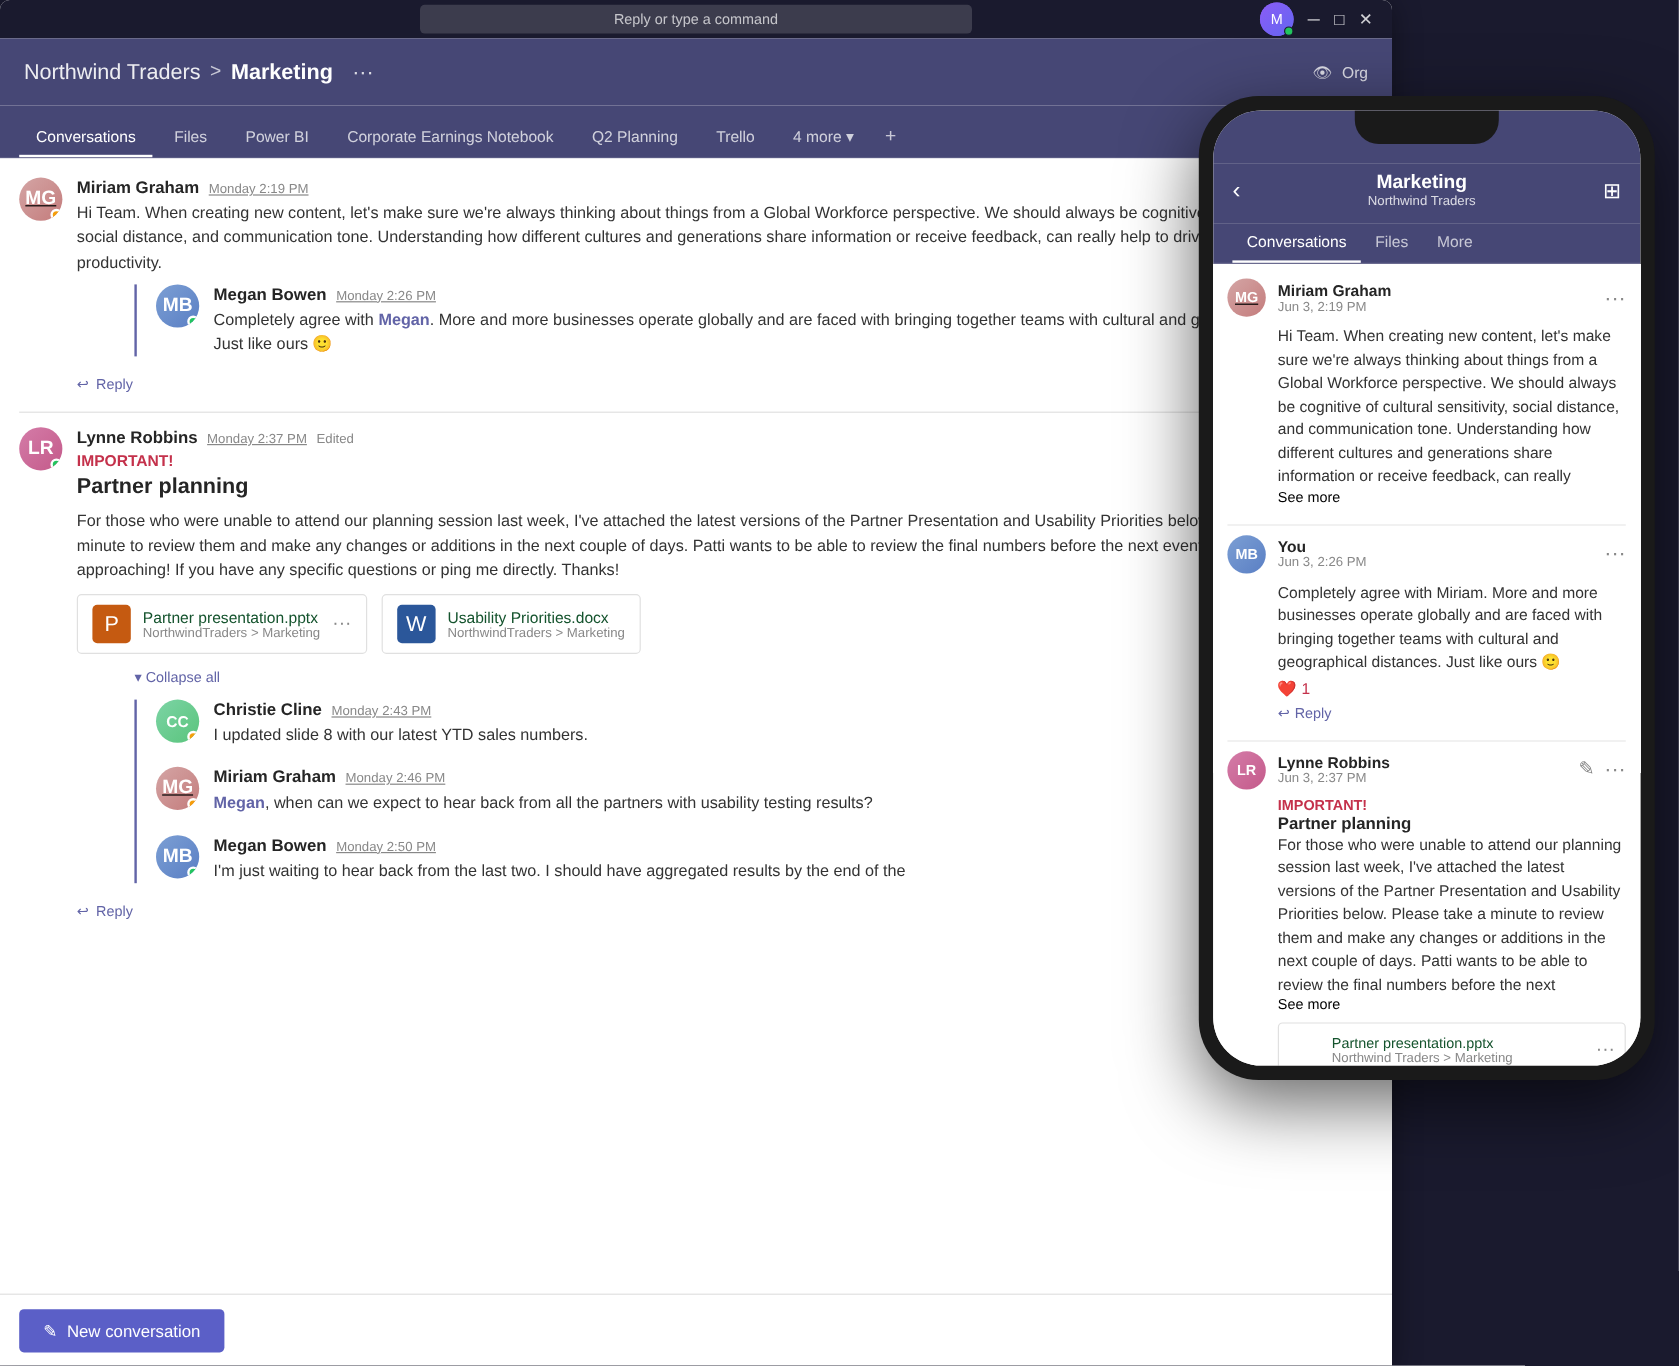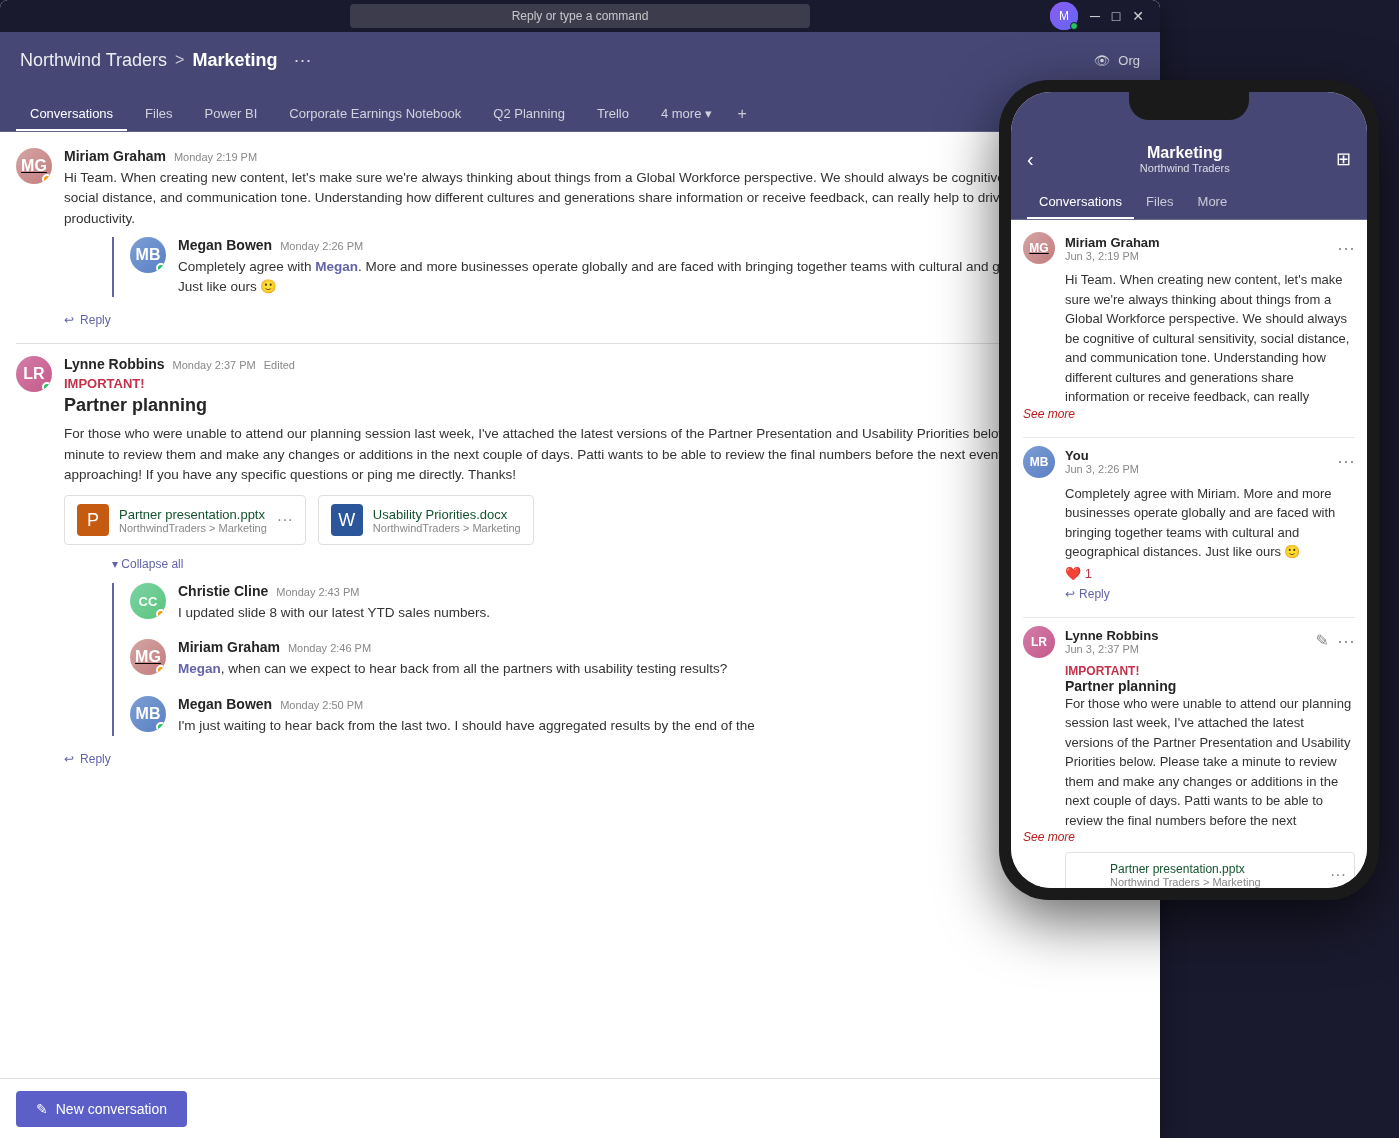--- a/index.html
+++ b/index.html
@@ -197,20 +197,21 @@
       margin-bottom: 4px;
     }
     .message-author {
       font-weight: 600;
       font-size: 14px;
       color: #252525;
     }
     .message-time {
       font-size: 11px;
       color: #888;
+      text-decoration: underline;
     }
     .message-edited {
       font-size: 11px;
       color: #888;
     }
     .message-text {
       font-size: 13.5px;
       color: #333;
       line-height: 1.5;
     }
@@ -482,24 +483,24 @@
       font-size: 18px;
       cursor: pointer;
     }
     .phone-msg-text {
       font-size: 13px;
       color: #333;
       line-height: 1.5;
       margin-left: 42px;
     }
     .phone-see-more {
-      color: #b91c1c;
+      color: #000000;
       font-size: 12px;
       cursor: pointer;
-      font-style: italic;
+      margin-left: 42px;
     }
     .phone-reply-btn {
       display: flex;
       align-items: center;
       gap: 4px;
       color: #6264a7;
       font-size: 12px;
       cursor: pointer;
       margin-left: 42px;
       margin-top: 6px;

